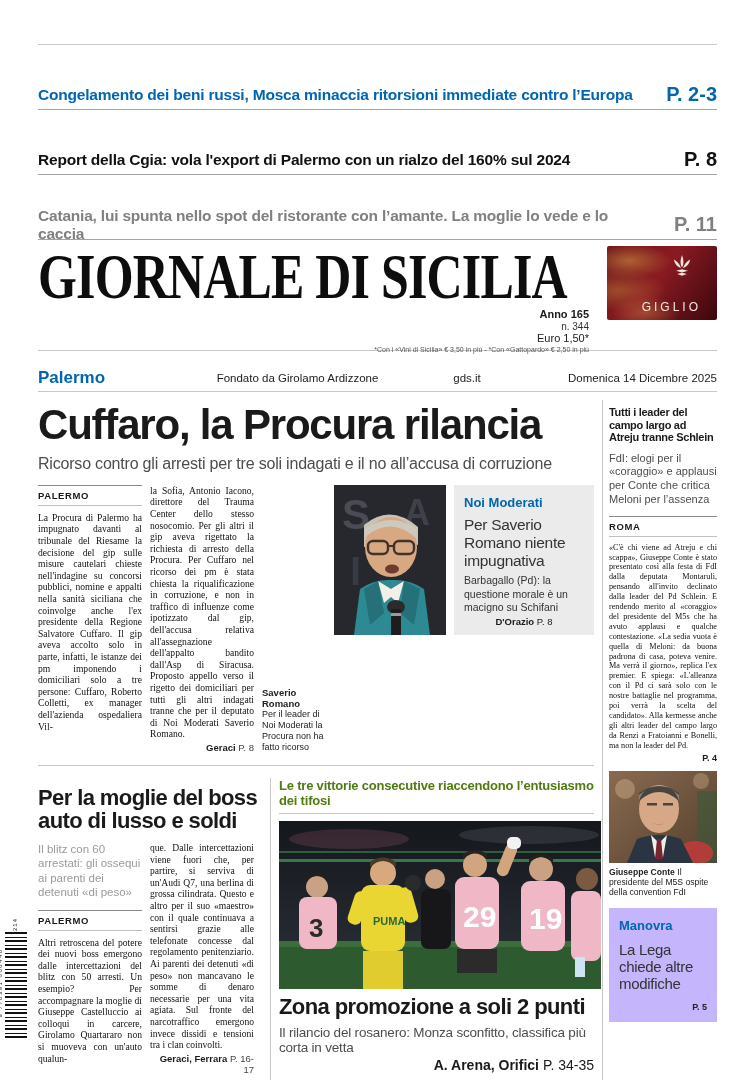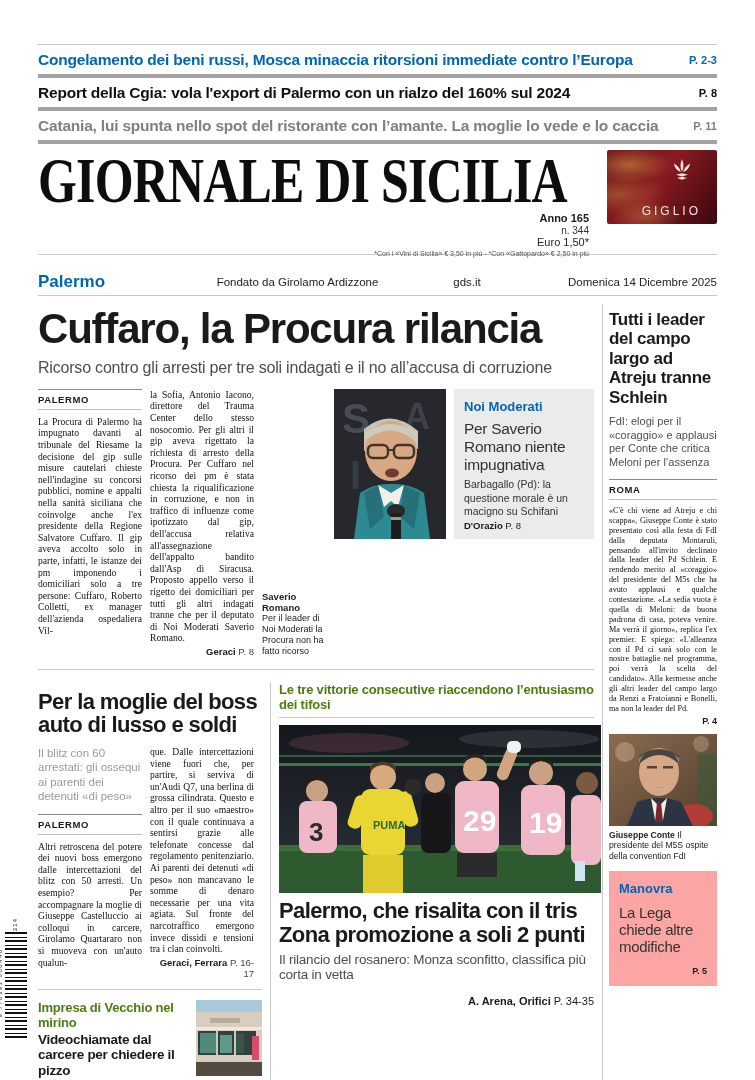--- a/index.html
+++ b/index.html
@@ -3,23 +3,23 @@
 <meta charset="utf-8">
 <style>
   html,body{margin:0;padding:0;background:#fff;}
   .page{position:relative;width:755px;height:1080px;background:#fff;overflow:hidden;
         font-family:"Liberation Sans",sans-serif;color:#1a1a1a;}
   .inner{position:absolute;left:38px;top:0;width:679px;}
   .hl{height:1px;background:#c8c8c8;}
 
   
   .tops{margin-top:44px;}
-  .top-row{display:flex;align-items:center;height:29px;border-bottom:4px solid #a3a3a3;}
+  .top-row{display:flex;align-items:center;height:29px;border-bottom:1px solid #a3a3a3;margin-top:35px;}
   .top-row .t{flex:1;font-size:15.5px;font-weight:bold;letter-spacing:-0.2px;}
-  .top-row .p{font-size:11px;font-weight:bold;padding-left:27px;}
+  .top-row .p{font-size:20px;font-weight:bold;padding-left:27px;}
   .tops{border-top:1px solid #c8c8c8;}
 
   
   .masthead{position:relative;height:106px;margin-top:4px;}
   .nameplate{position:absolute;left:0;top:-4px;white-space:nowrap;
     font-family:"Liberation Serif",serif;font-weight:700;font-size:64px;letter-spacing:-1px;
     transform:scaleX(.78);transform-origin:0 0;color:#0d0d0d;}
   .giglio-ad{position:absolute;right:0;top:2px;width:110px;height:74px;border-radius:2px;overflow:hidden;
     background:
       radial-gradient(60px 26px at 20% 20%, rgba(220,160,70,.55), transparent 70%),
@@ -56,47 +56,47 @@
   .byline{text-align:right;font-size:9.5px;margin-top:2px;}
   .byline b{font-weight:bold;}
   .byline span{color:#444;}
   .cap-col{width:64px;display:flex;flex-direction:column;justify-content:flex-end;font-size:9px;line-height:11px;color:#222;}
   .cap-col b{font-size:9.5px;}
   .photo{flex:none;overflow:hidden;background:#222;}
   .graybox{flex:1;background:#ebebeb;padding:10px 10px 8px 10px;display:flex;flex-direction:column;}
   .graybox .kick{color:#0066b1;font-weight:bold;font-size:13px;margin-bottom:6px;}
   .graybox .title{font-size:15.5px;line-height:1.18;color:#333;letter-spacing:-0.3px;}
   .graybox .note{font-size:10.5px;line-height:1.25;color:#333;margin-top:auto;}
-  .graybox .bl{text-align:left;font-size:9.5px;margin-top:2px;}
+  .graybox .bl{text-align:center;font-size:9.5px;margin-top:2px;}
 
   .lower{display:flex;margin-top:12px;}
   .lower-left{width:224px;}
   .lower-center{flex:1;min-width:0;padding-left:2px;}
 
   .boss-h2{font-size:22px;font-weight:800;letter-spacing:-0.6px;line-height:1.05;margin:8px 0 10px 0;}
   .boss-cols{display:flex;gap:8px;}
   .standfirst{font-size:11.5px;line-height:1.25;color:#9a9a9a;margin-bottom:10px;}
   .pizzo{display:flex;gap:8px;margin-top:10px;}
   .pizzo .txt{flex:1;}
   .kicker-blue{color:#4d7c0f;font-weight:bold;font-size:13px;letter-spacing:-0.2px;}
   .pizzo h3{font-size:13.5px;font-weight:800;letter-spacing:-0.3px;line-height:1.15;margin:2px 0 6px 0;}
   .pizzo .body{font-size:9.4px;}
 
   .sport-kick{padding-bottom:5px;border-bottom:1px solid #c8c8c8;margin-bottom:7px;}
   .sport-cap{font-size:8.6px;color:#222;margin-top:4px;line-height:1.2;}
   .sport-h2{font-size:22px;font-weight:800;letter-spacing:-0.6px;line-height:1.08;margin:6px 0 6px 0;}
   .sport-sub{font-size:13.5px;color:#4d4d4d;letter-spacing:-0.2px;}
-  .sport-by{text-align:right;font-size:11px;margin-top:13px;}
-
-  .rail h2{font-size:17px;font-weight:800;letter-spacing:-0.3px;line-height:1.14;margin:6px 0 8px 0;}
+  .sport-by{text-align:right;font-size:14px;margin-top:2px;}
+
+  .rail h2{font-size:11px;font-weight:800;letter-spacing:-0.3px;line-height:1.14;margin:6px 0 8px 0;}
   .rail .standfirst2{font-size:11px;line-height:1.25;color:#4d4d4d;margin-bottom:9px;}
   .rail .body{font-size:8.2px;line-height:9.9px;}
   .rail .pg{text-align:right;font-weight:bold;font-size:9px;margin:2px 0 8px 0;}
   .rail .cap{font-size:8.6px;line-height:1.2;color:#222;margin:4px 0 10px 0;}
-  .railbox{background:#fca5a5;padding:10px;}
+  .railbox{background:#c4b5fd;padding:10px;}
   .railbox .kick{color:#0066b1;font-weight:bold;font-size:13px;margin-bottom:8px;}
   .railbox .title{font-size:15px;line-height:1.15;color:#333;letter-spacing:-0.3px;}
   .railbox .pg2{text-align:right;font-weight:bold;font-size:9px;margin-top:10px;color:#222;}
 
   
   .barcode{position:absolute;left:3px;top:918px;width:26px;height:124px;}
   .barcode .num{position:absolute;left:9px;top:0;transform:rotate(-90deg) translateX(-100%);transform-origin:0 0;
     font-size:6px;letter-spacing:1px;color:#222;white-space:nowrap;}
   .barcode .bars{position:absolute;left:2px;top:14px;width:22px;height:106px;
     background:repeating-linear-gradient(0deg,#111 0 2px,#fff 2px 4px,#111 4px 5px,#fff 5px 8px);}
@@ -306,21 +306,20 @@
                   <path d="M250 42 Q262 30 274 42 L274 37 Q262 28 250 37 Z" fill="#241f1b"></path>
                 <rect x="242" y="60" width="44" height="70" rx="9" fill="#f0b8c6"></rect>
                 <text x="250" y="108" font-family="Liberation Sans, sans-serif" font-size="30" font-weight="bold" fill="#ffffff">19</text>
 
                 <circle cx="308" cy="58" r="11" fill="#7a5a42"></circle>
                 <rect x="292" y="70" width="30" height="70" rx="8" fill="#f0b8c6"></rect>
                 <rect x="296" y="136" width="10" height="20" fill="#cfe4f2"></rect>
               </svg>
             </div>
             <div class="sport-h2">
-              <div>Palermo, che risalita con il tris</div>
               <div>Zona promozione a soli 2 punti</div>
             </div>
             <div class="sport-sub">Il rilancio del rosanero: Monza sconfitto, classifica più corta in vetta</div>
             <div class="sport-by">
               <b>A. Arena, Orifici</b>
               <span>P. 34-35</span>
             </div>
           </div>
         </div>
       </div>

